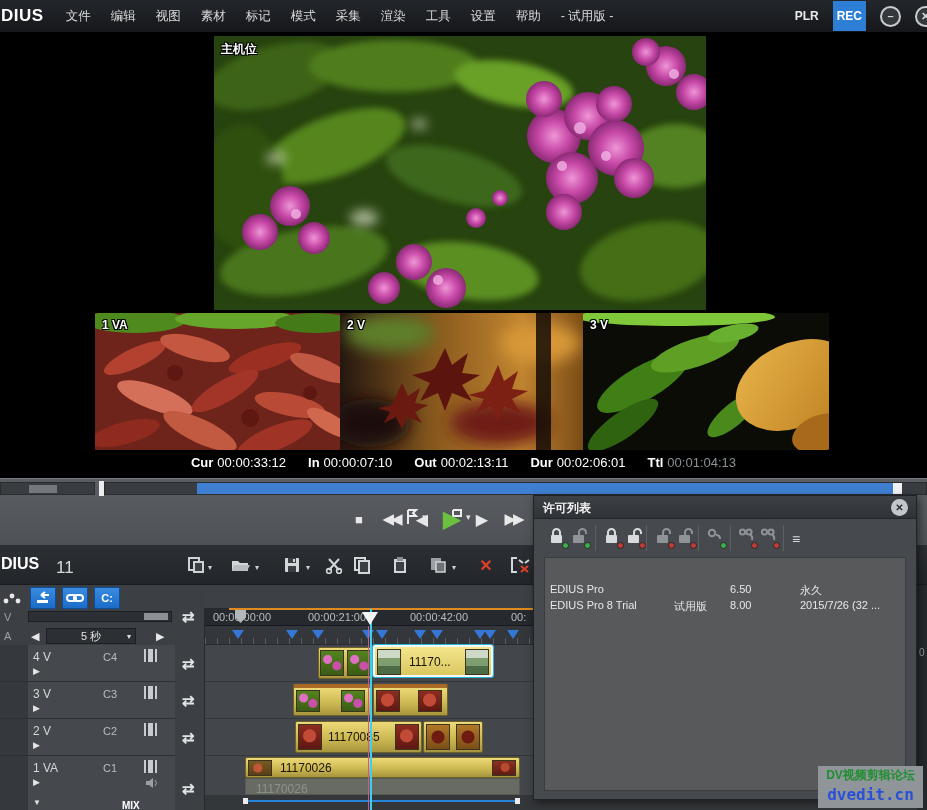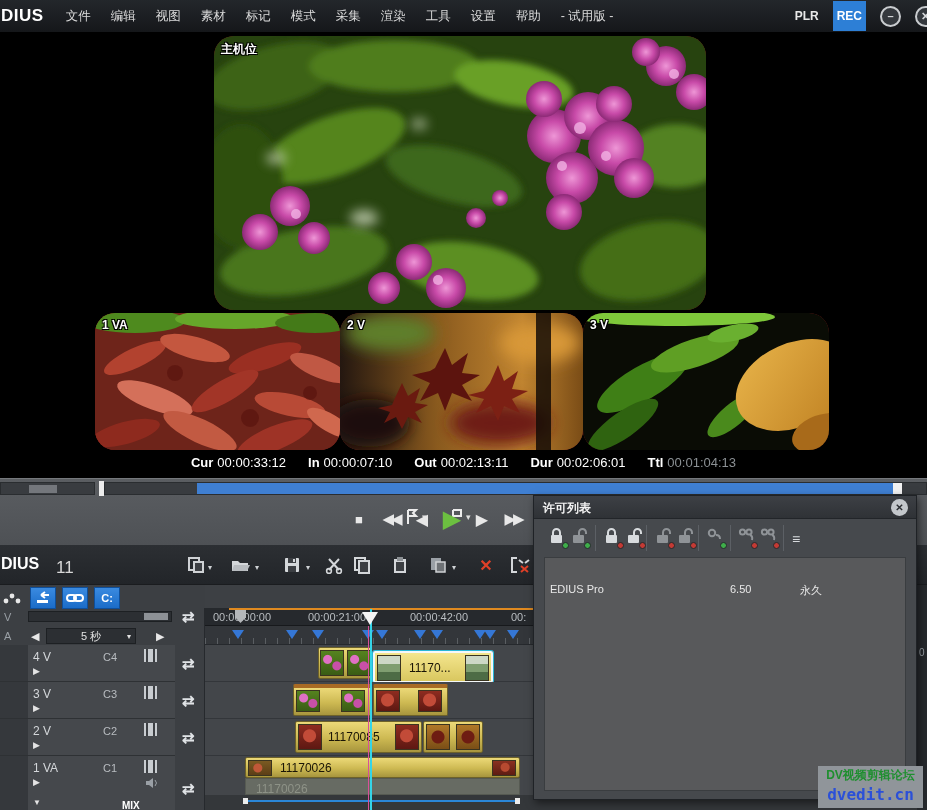--- a/index.html
+++ b/index.html
@@ -15,21 +15,21 @@
   .logo { font-weight:bold; font-size:17px; color:#fff; letter-spacing:.5px; padding:0 12px 0 1px; }
   .menu-item { padding:0 10px; cursor:default; }
   .menubar-right { margin-left:auto; display:flex; align-items:center; gap:14px; }
   .plr { font-weight:bold; font-size:12px; color:#e8e8e8; }
   .rec { font-weight:bold; font-size:12px; color:#fff; background:#2d7fd6; padding:8px 4px; }
   .winbtn { width:21px; height:21px; border-radius:50%; background:#34383d; border:2px solid #c9cccf;
     color:#d8dadd; font-size:11px; font-weight:bold; display:flex; align-items:center; justify-content:center; }
 
   
   .preview { position:absolute; left:0; top:33px; width:927px; height:445px; background:#000; }
-  .monitor { position:absolute; overflow:hidden; background:#7f1d1d;border-radius:20px; }
+  .monitor { position:absolute; overflow:hidden; background:#7f1d1d; }
   .monitor svg { position:absolute; inset:0; width:100%; height:100%; }
   .mon-label { position:absolute; left:7px; top:5px; font-size:12px; font-weight:bold; color:#fff; z-index:2;
     text-shadow:1px 1px 0 #000,-1px -1px 0 #000,1px -1px 0 #000,-1px 1px 0 #000; }
   .tc-bar { position:absolute; left:0; top:422px; width:927px; height:18px; display:flex;
     justify-content:center; gap:22px; font-size:13px; color:#fff; }
   .tc-label { font-weight:bold; margin-right:4px; }
   .tc-dim { color:#8b9094; }
 
   
   .player { position:absolute; left:0; top:478px; width:927px; height:67px;
@@ -578,21 +578,21 @@
       <div class="mk" style="left:269px;"></div>
       <div class="mk" style="left:279px;"></div>
       <div class="mk" style="left:302px;"></div>
     </div>
 
     <div class="lane" style="top:60px;height:37px;">
       <div class="clip" style="left:113px;top:2px;width:54px;">
         <div class="th th-fl" style="left:1px;"></div>
         <div class="th th-fl" style="left:28px;"></div>
       </div>
-      <div class="clip clip-sel" style="left:168px;top:6px;width:120px;">
+      <div class="clip clip-sel" style="left:168px;top:0;width:120px;">
         <div class="th th-pk" style="left:2px;"></div>
         <span class="clip-lab" style="left:34px;">11170...</span>
         <div class="th th-pk" style="left:90px;"></div>
       </div>
     </div>
     <div class="lane" style="top:97px;height:37px;">
       <div class="clip" style="left:88px;top:2px;width:79px;border-top:4px solid #a86a24;">
         <div class="th th-s th-fl" style="left:2px;"></div>
         <div class="th th-s th-fl" style="left:47px;"></div>
       </div>
@@ -718,19 +718,25 @@
     <span class="listico" style="left:258px;"><span>≡</span></span>
   </div>
 
   <div class="dlg-table">
     <div class="dlg-row" style="top:24px;">
       <span class="rcell" style="left:5px;">EDIUS Pro</span>
       <span class="rcell" style="left:129px;"></span>
       <span class="rcell" style="left:185px;">6.50</span>
       <span class="rcell" style="left:255px;">永久</span>
     </div>
+    <div class="dlg-row" style="top:40px;">
+      <span class="rcell" style="left:5px;">EDIUS Pro 8 Trial</span>
+      <span class="rcell" style="left:129px;">试用版</span>
+      <span class="rcell" style="left:185px;">8.00</span>
+      <span class="rcell" style="left:255px;">2015/7/26 (32 ...</span>
+    </div>
   </div>
 </div>
 
 <div class="wm">
   <div class="wm1">DV视频剪辑论坛</div>
   <div class="wm2">dvedit.cn</div>
 </div>
 
 </body></html>

